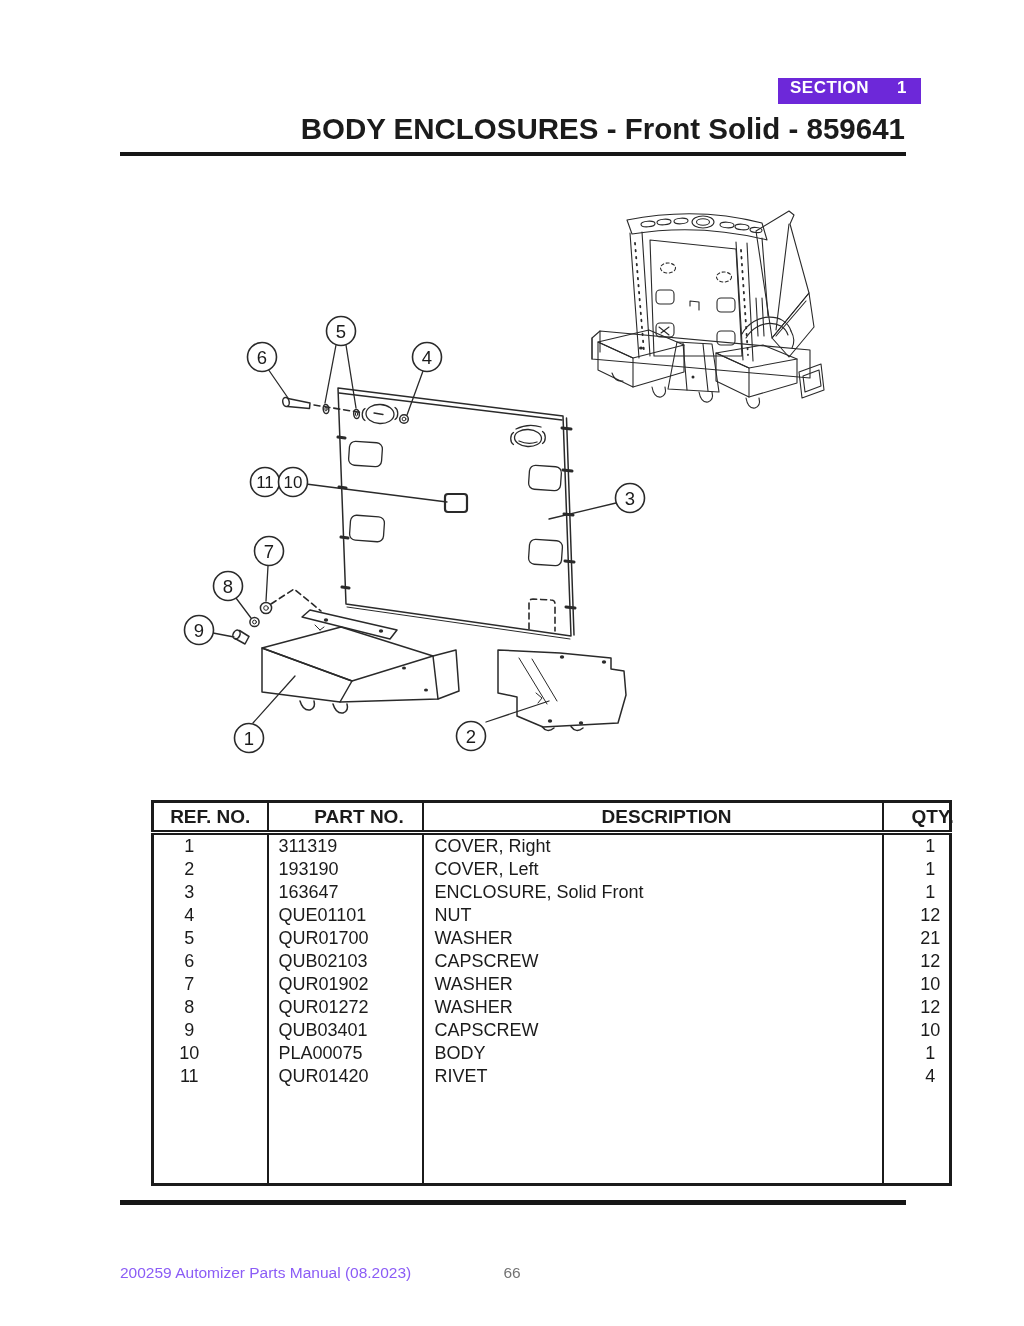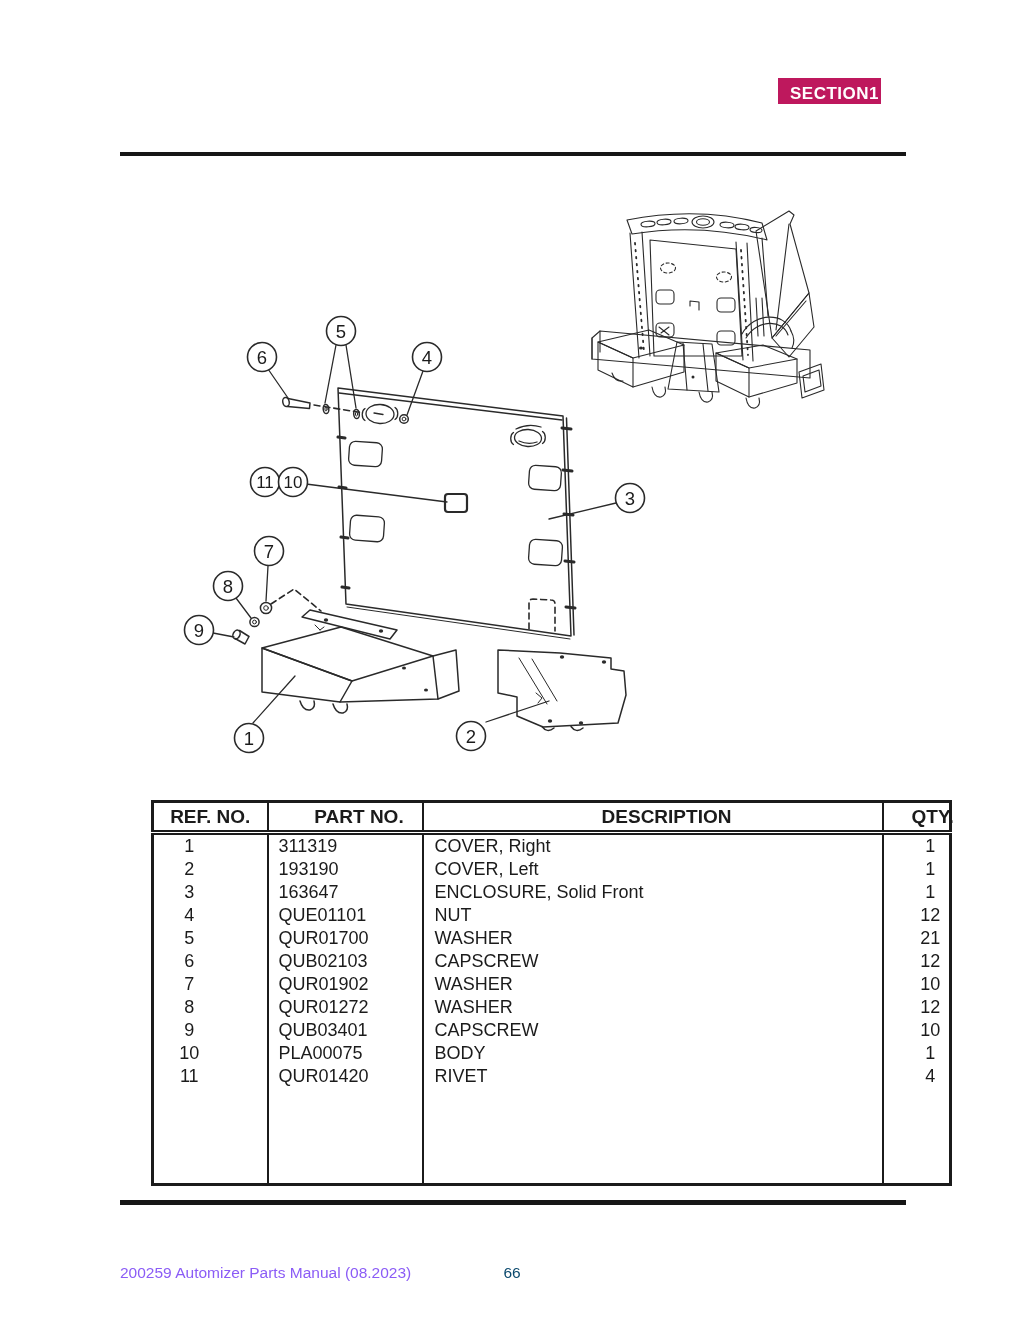--- a/index.html
+++ b/index.html
@@ -8,22 +8,22 @@
     --paper:#ffffff;
   }
   *{box-sizing:border-box;}
   html,body{margin:0;padding:0;background:#fff;}
   .page{
     position:relative;width:1024px;height:1326px;background:var(--paper);
     font-family:"Liberation Sans","DejaVu Sans",sans-serif;color:var(--ink);overflow:hidden;
   }
   
   .section-tag{
-    position:absolute;left:778px;top:78px;width:103px;height:26px;
-    background:#be185d;color:#fff;display:flex;align-items:flex-end;justify-content:space-between;
+    position:absolute;left:778px;top:78px;width:143px;height:26px;
+    background:#6d28d9;color:#fff;display:flex;align-items:flex-start;justify-content:space-between;
     padding:0 14px 0 12px;font-weight:bold;font-size:17px;letter-spacing:.5px;
   }
   .title{
     position:absolute;right:119px;top:112px;margin:0;white-space:nowrap;
     font-size:29.5px;font-weight:bold;letter-spacing:0;color:var(--ink);
   }
   .rule{position:absolute;left:120px;width:786px;background:#161616;}
   .rule-top{top:152px;height:4px;}
   .rule-bottom{top:1200px;height:5px;}
   
@@ -57,32 +57,33 @@
   .parts-table td{padding:0;font-size:18px;line-height:23px;vertical-align:middle;}
   .parts-table tbody tr{height:23px;}
   .parts-table tbody tr.filler{height:auto;}
   .parts-table th + th, .parts-table td + td{border-left:2px solid var(--ink);padding-left:28px;}
   .parts-table .c-ref{text-align:center;padding-right:42px;}
   .parts-table .c-part{text-align:left;padding-left:10px;}
   .parts-table .c-desc{text-align:left;padding-left:11px;}
   .parts-table .c-qty{text-align:center;}
   
   .footer-left{position:absolute;left:120px;top:1264px;font-size:15.5px;color:#8b5cf6;}
-  .footer-page{position:absolute;left:113px;width:798px;top:1264px;text-align:center;font-size:15.5px;color:#0c4a6e;}
+  .footer-page{position:absolute;left:113px;width:798px;top:1264px;text-align:center;font-size:15.5px;color:#737373;}
 </style>
 </head>
 <body>
 
 <div class="page">
 
   <div class="section-tag">
     <span>SECTION</span>
     <span>1</span>
   </div>
 
+  <h1 class="title">BODY ENCLOSURES - Front Solid - 859641</h1>
   <div class="rule rule-top"></div>
 
   <svg id="diagram" viewBox="0 0 1024 1326" xmlns="http://www.w3.org/2000/svg" aria-hidden="true">
 
     <g id="machine">
       <path d="M627,220 Q697,206 762,223 L767,240 Q699,223 632,234 Z"></path>
       <ellipse cx="648" cy="224" rx="7" ry="2.8" transform="rotate(-4 648 224)"></ellipse>
       <ellipse cx="664" cy="222" rx="7" ry="2.8" transform="rotate(-4 664 222)"></ellipse>
       <ellipse cx="681" cy="221" rx="7" ry="2.8" transform="rotate(-3 681 221)"></ellipse>
       <ellipse cx="703" cy="222" rx="11" ry="6"></ellipse>

